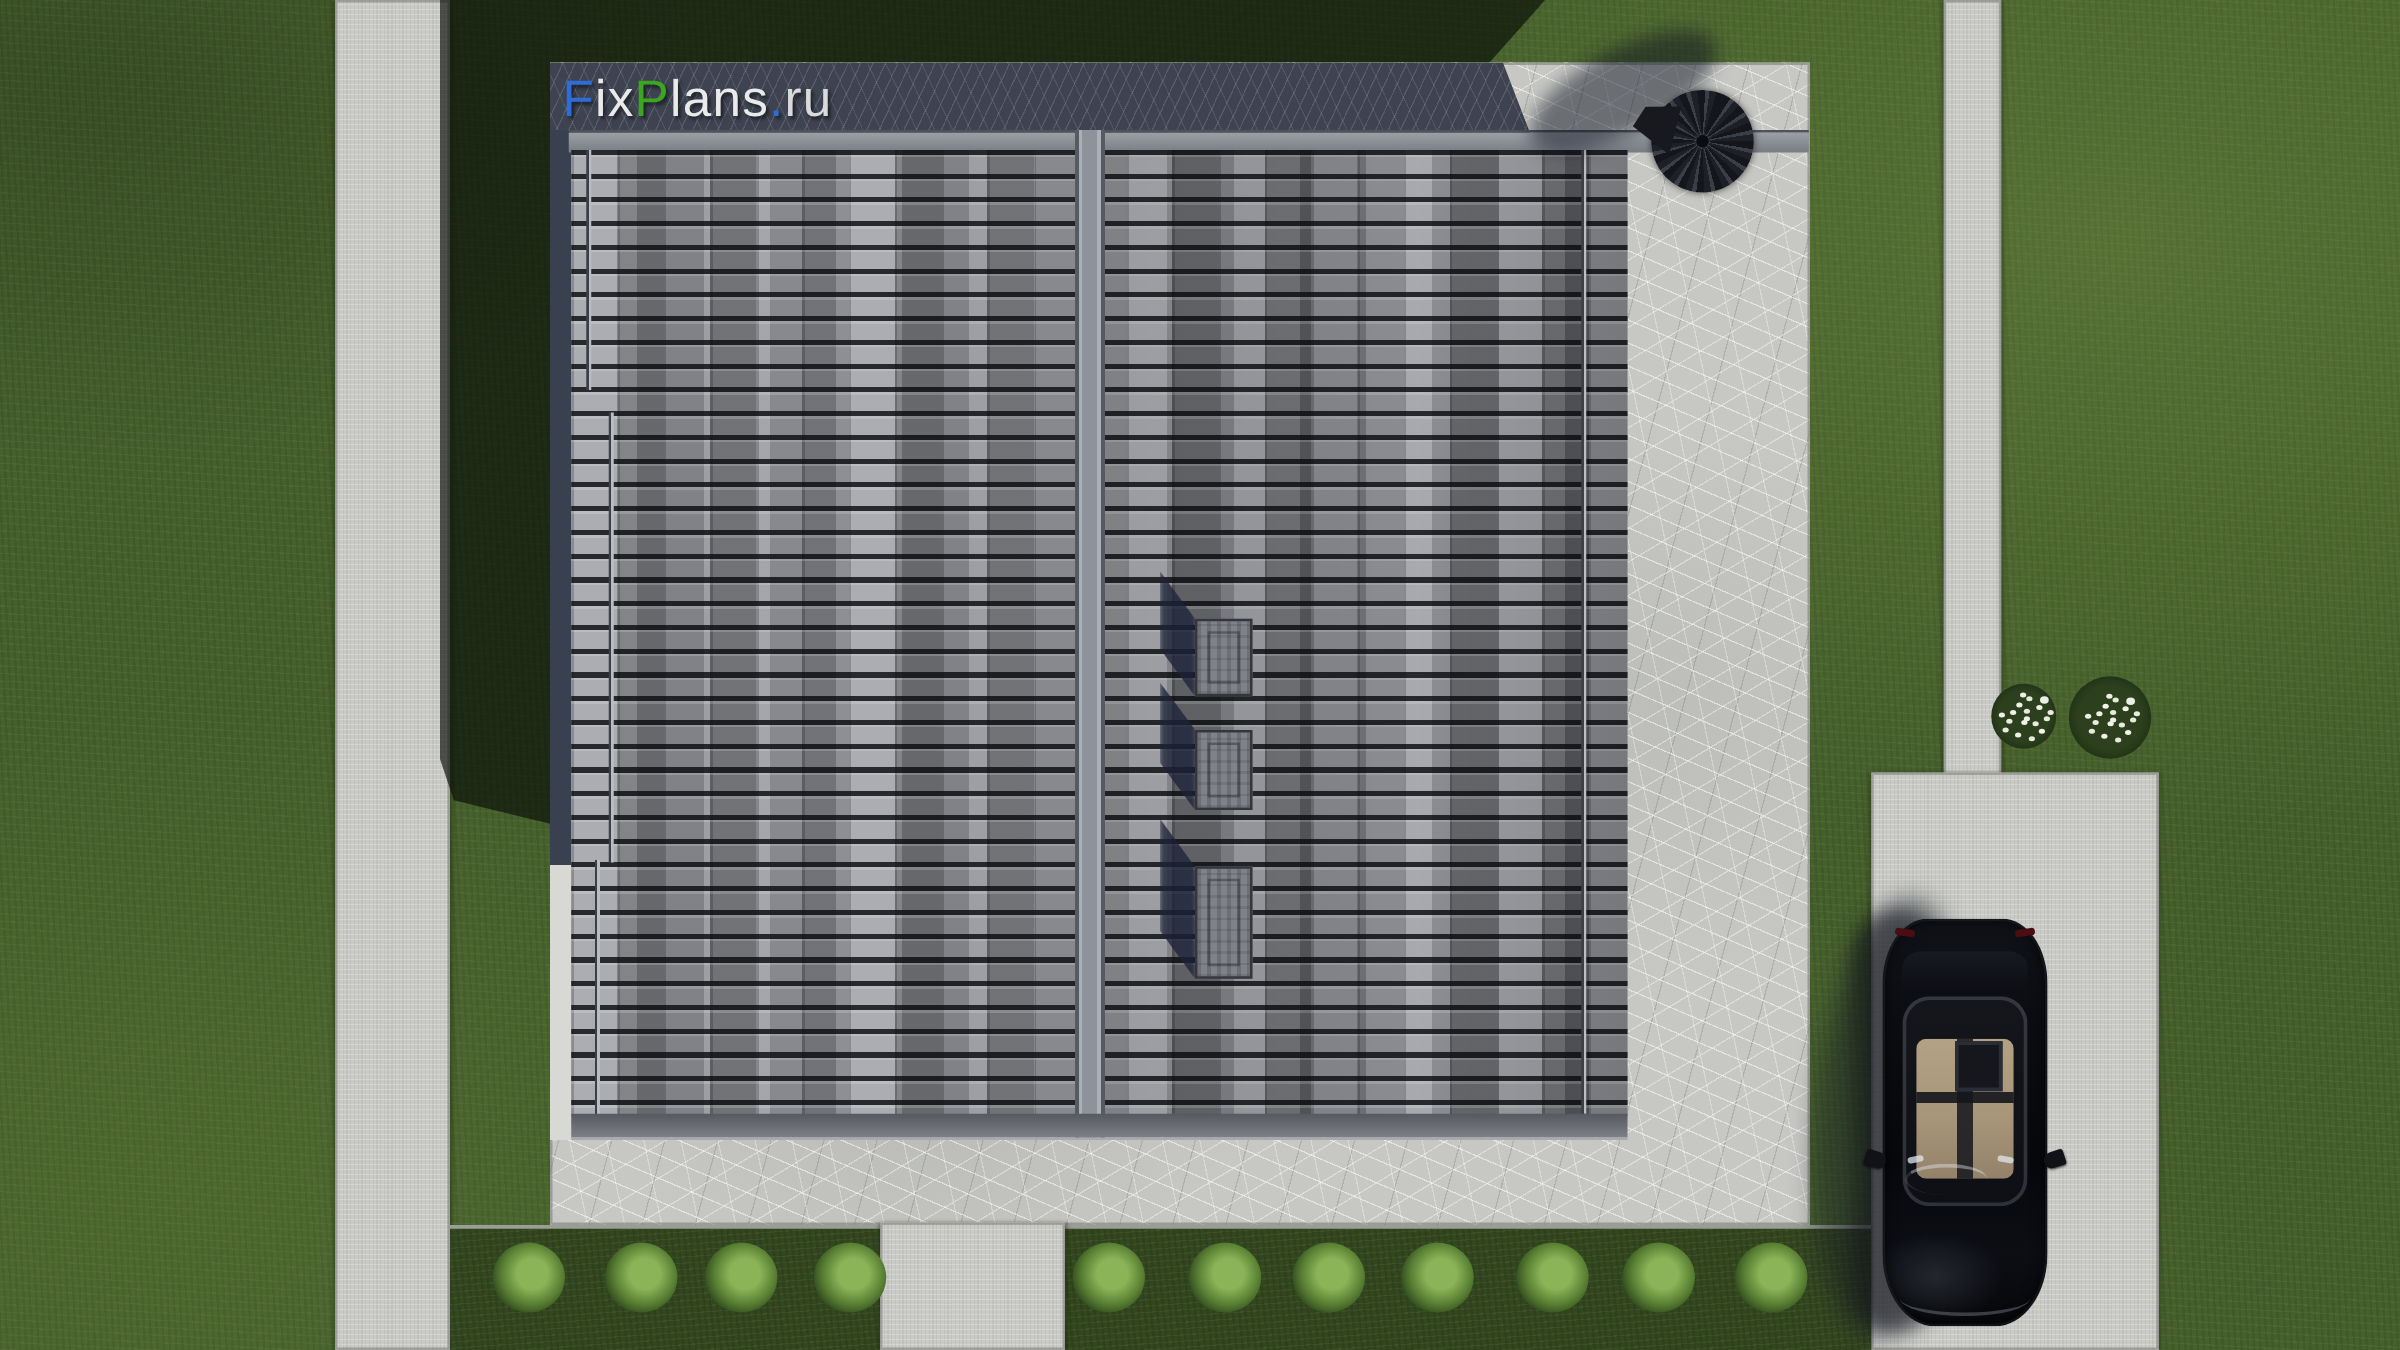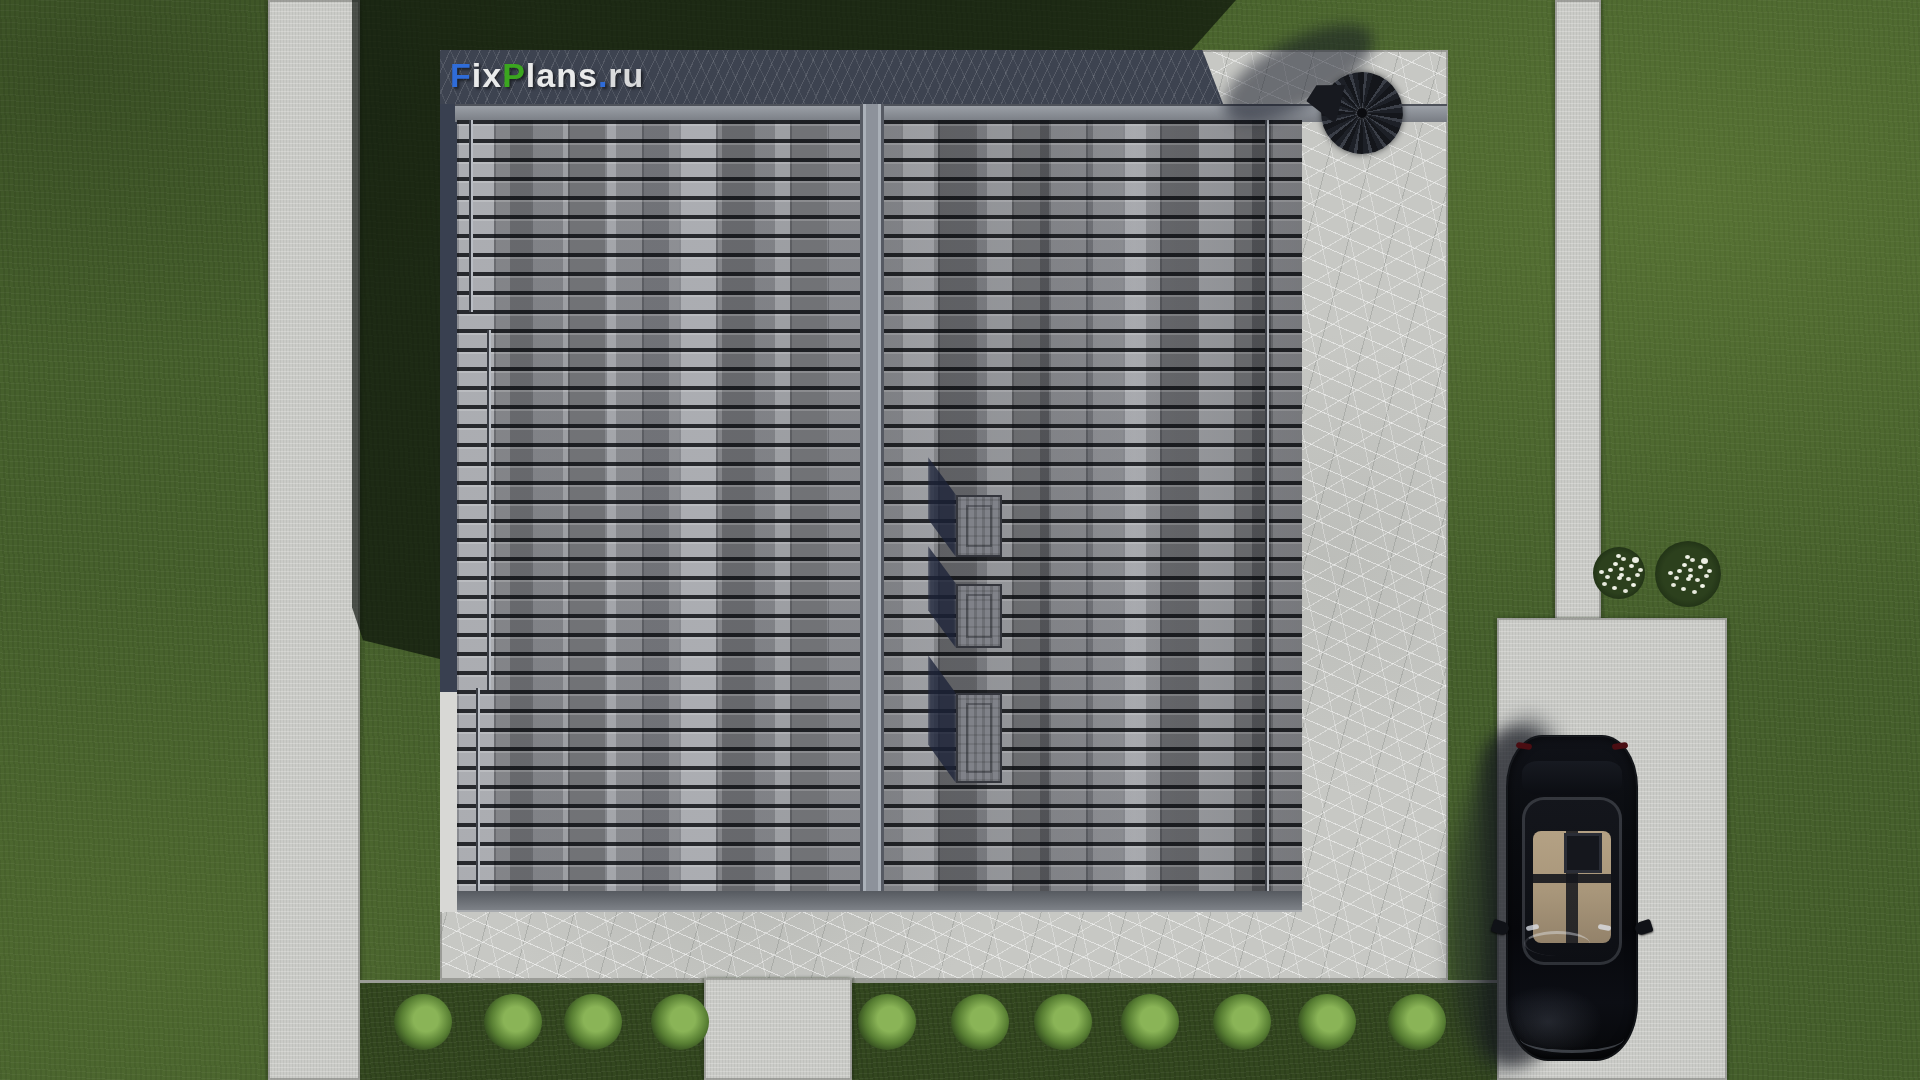--- a/index.html
+++ b/index.html
@@ -167,21 +167,21 @@
   .windshield-glint{position:absolute;left:18px;top:196px;width:64px;height:22px;border-radius:50%;
     border-top:3px solid rgba(235,240,248,0.4);border-left:2px solid rgba(235,240,248,0.12);}
   .wiper-glint{position:absolute;top:190px;width:13px;height:5px;border-radius:3px;background:rgba(225,230,238,0.75);}
   .wg-l{left:20px;transform:rotate(-12deg);} .wg-r{left:92px;transform:rotate(10deg);}
   .mirror{position:absolute;top:186px;width:17px;height:13px;border-radius:3px 8px 8px 3px;background:#101217;box-shadow:0 1px 2px rgba(0,0,0,0.7);}
   .mir-l{left:-14px;transform:rotate(18deg);} .mir-r{right:-14px;transform:rotate(-18deg);border-radius:8px 3px 3px 8px;}
   .hood-glint{position:absolute;left:14px;bottom:8px;width:104px;height:26px;border-radius:50%;
     border-bottom:3px solid rgba(190,200,215,0.28);}
 
   
-  .logo{left:450px;top:56px;font-size:34px;font-weight:bold;letter-spacing:1px;
+  .logo{left:450px;top:56px;font-size:41px;font-weight:normal;letter-spacing:1px;
     text-shadow:2px 2px 3px rgba(0,0,0,0.55);white-space:nowrap;}
 </style>
 </head>
 <body>
 
 <div id="stage">
 
   <div class="abs concrete path-left"></div>
   <div class="abs concrete path-right"></div>
   <div class="abs concrete driveway"></div>

